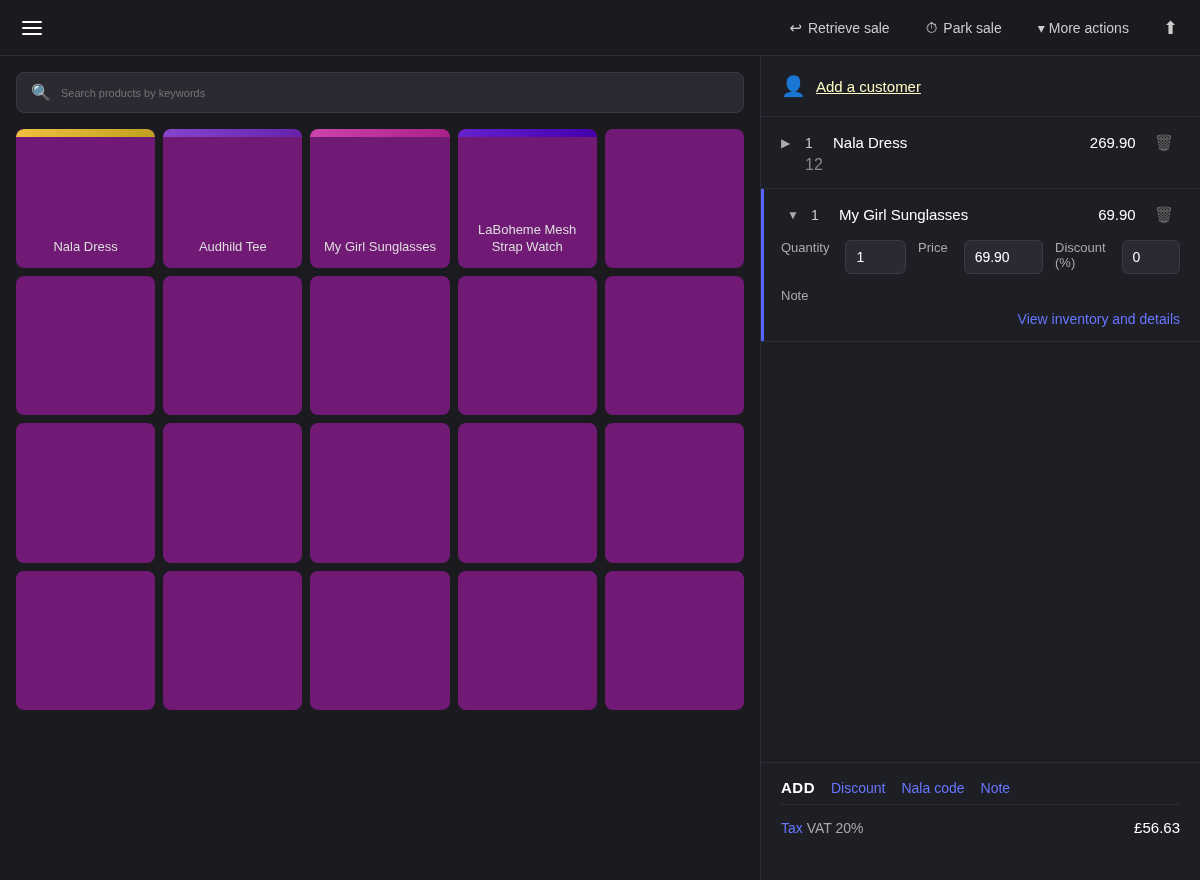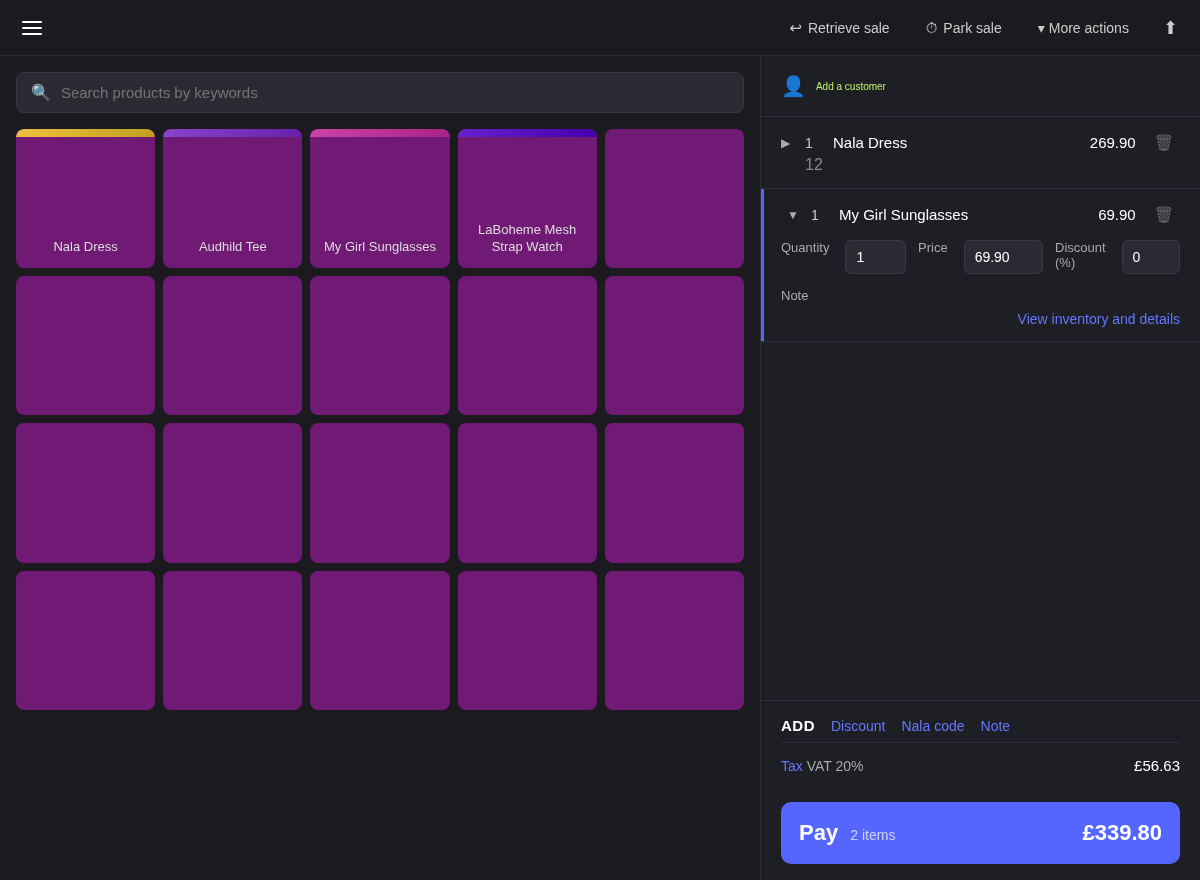--- a/index.html
+++ b/index.html
@@ -107,21 +107,21 @@
       background: #2a2a32;
       border-radius: 8px;
       padding: 10px 14px;
       gap: 10px;
       border: 1px solid #3a3a44;
     }
     .search-bar input {
       background: none;
       border: none;
       color: #aaa;
-      font-size: 15px;
+      font-size: 11px;
       outline: none;
       flex: 1;
     }
     .search-icon-svg {
       color: #888;
       font-size: 16px;
     }
 
     
     .product-grid {
@@ -173,22 +173,23 @@
       padding: 18px 20px;
       border-bottom: 1px solid #2e2e36;
       cursor: pointer;
       gap: 10px;
     }
     .customer-icon {
       color: #888;
       font-size: 20px;
     }
     .add-customer-label {
-      color: #bef264;
-      font-size: 10px;
+      color: #fef9c3;
+      font-size: 15px;
+      text-decoration: underline;
     }
 
     
     .order-item {
       border-bottom: 1px solid #2e2e36;
       padding: 14px 20px;
     }
     .order-item-header {
       display: flex;
       align-items: center;
@@ -498,23 +499,16 @@
         <button class="cart-link">Nala code</button>
         <button class="cart-link">Note</button>
       </div>
       <div class="tax-row">
         <span class="tax-label">
           <a style="color:#6677ff;text-decoration:none;">Tax</a>
           <span>VAT 20%</span>
         </span>
         <span class="tax-amount">£56.63</span>
       </div>
-      <button class="pay-button">
-        <span>
-          <span>Pay</span>
-          <span class="pay-items-label">2 items</span>
-        </span>
-        <span class="pay-amount">£339.80</span>
-      </button>
     </div>
 
   </div>
 </div>
 
 </body></html>

